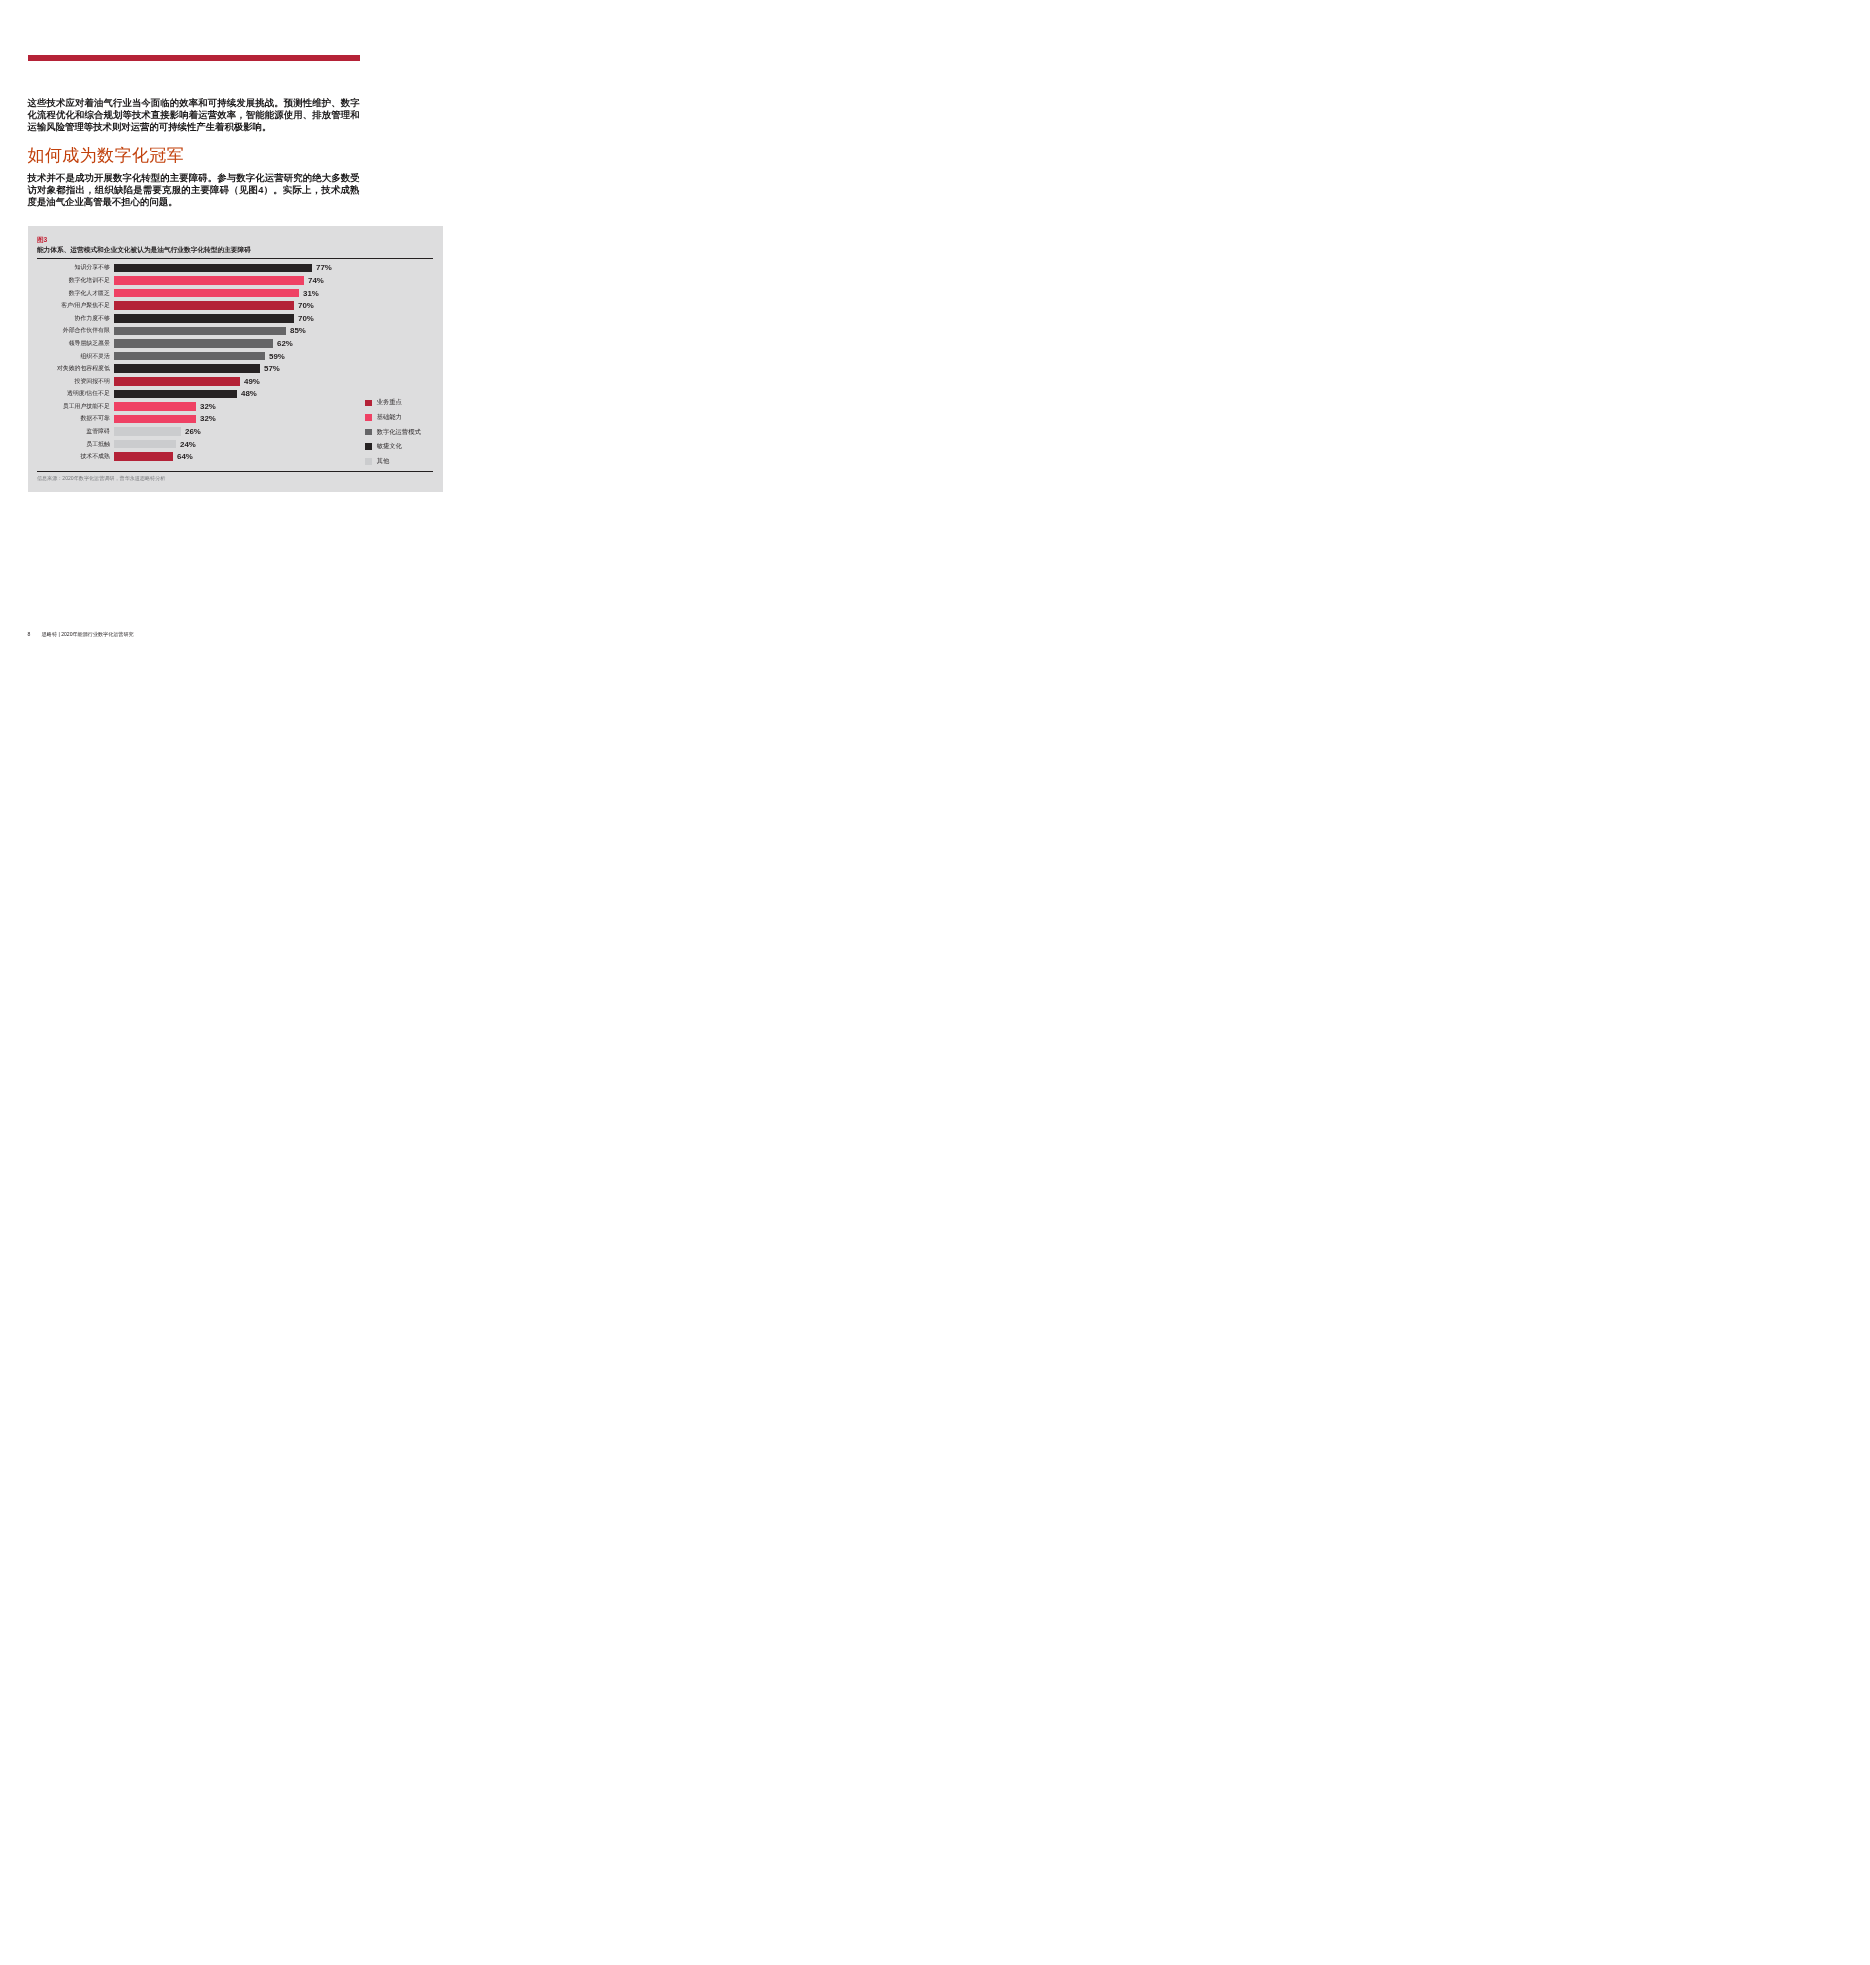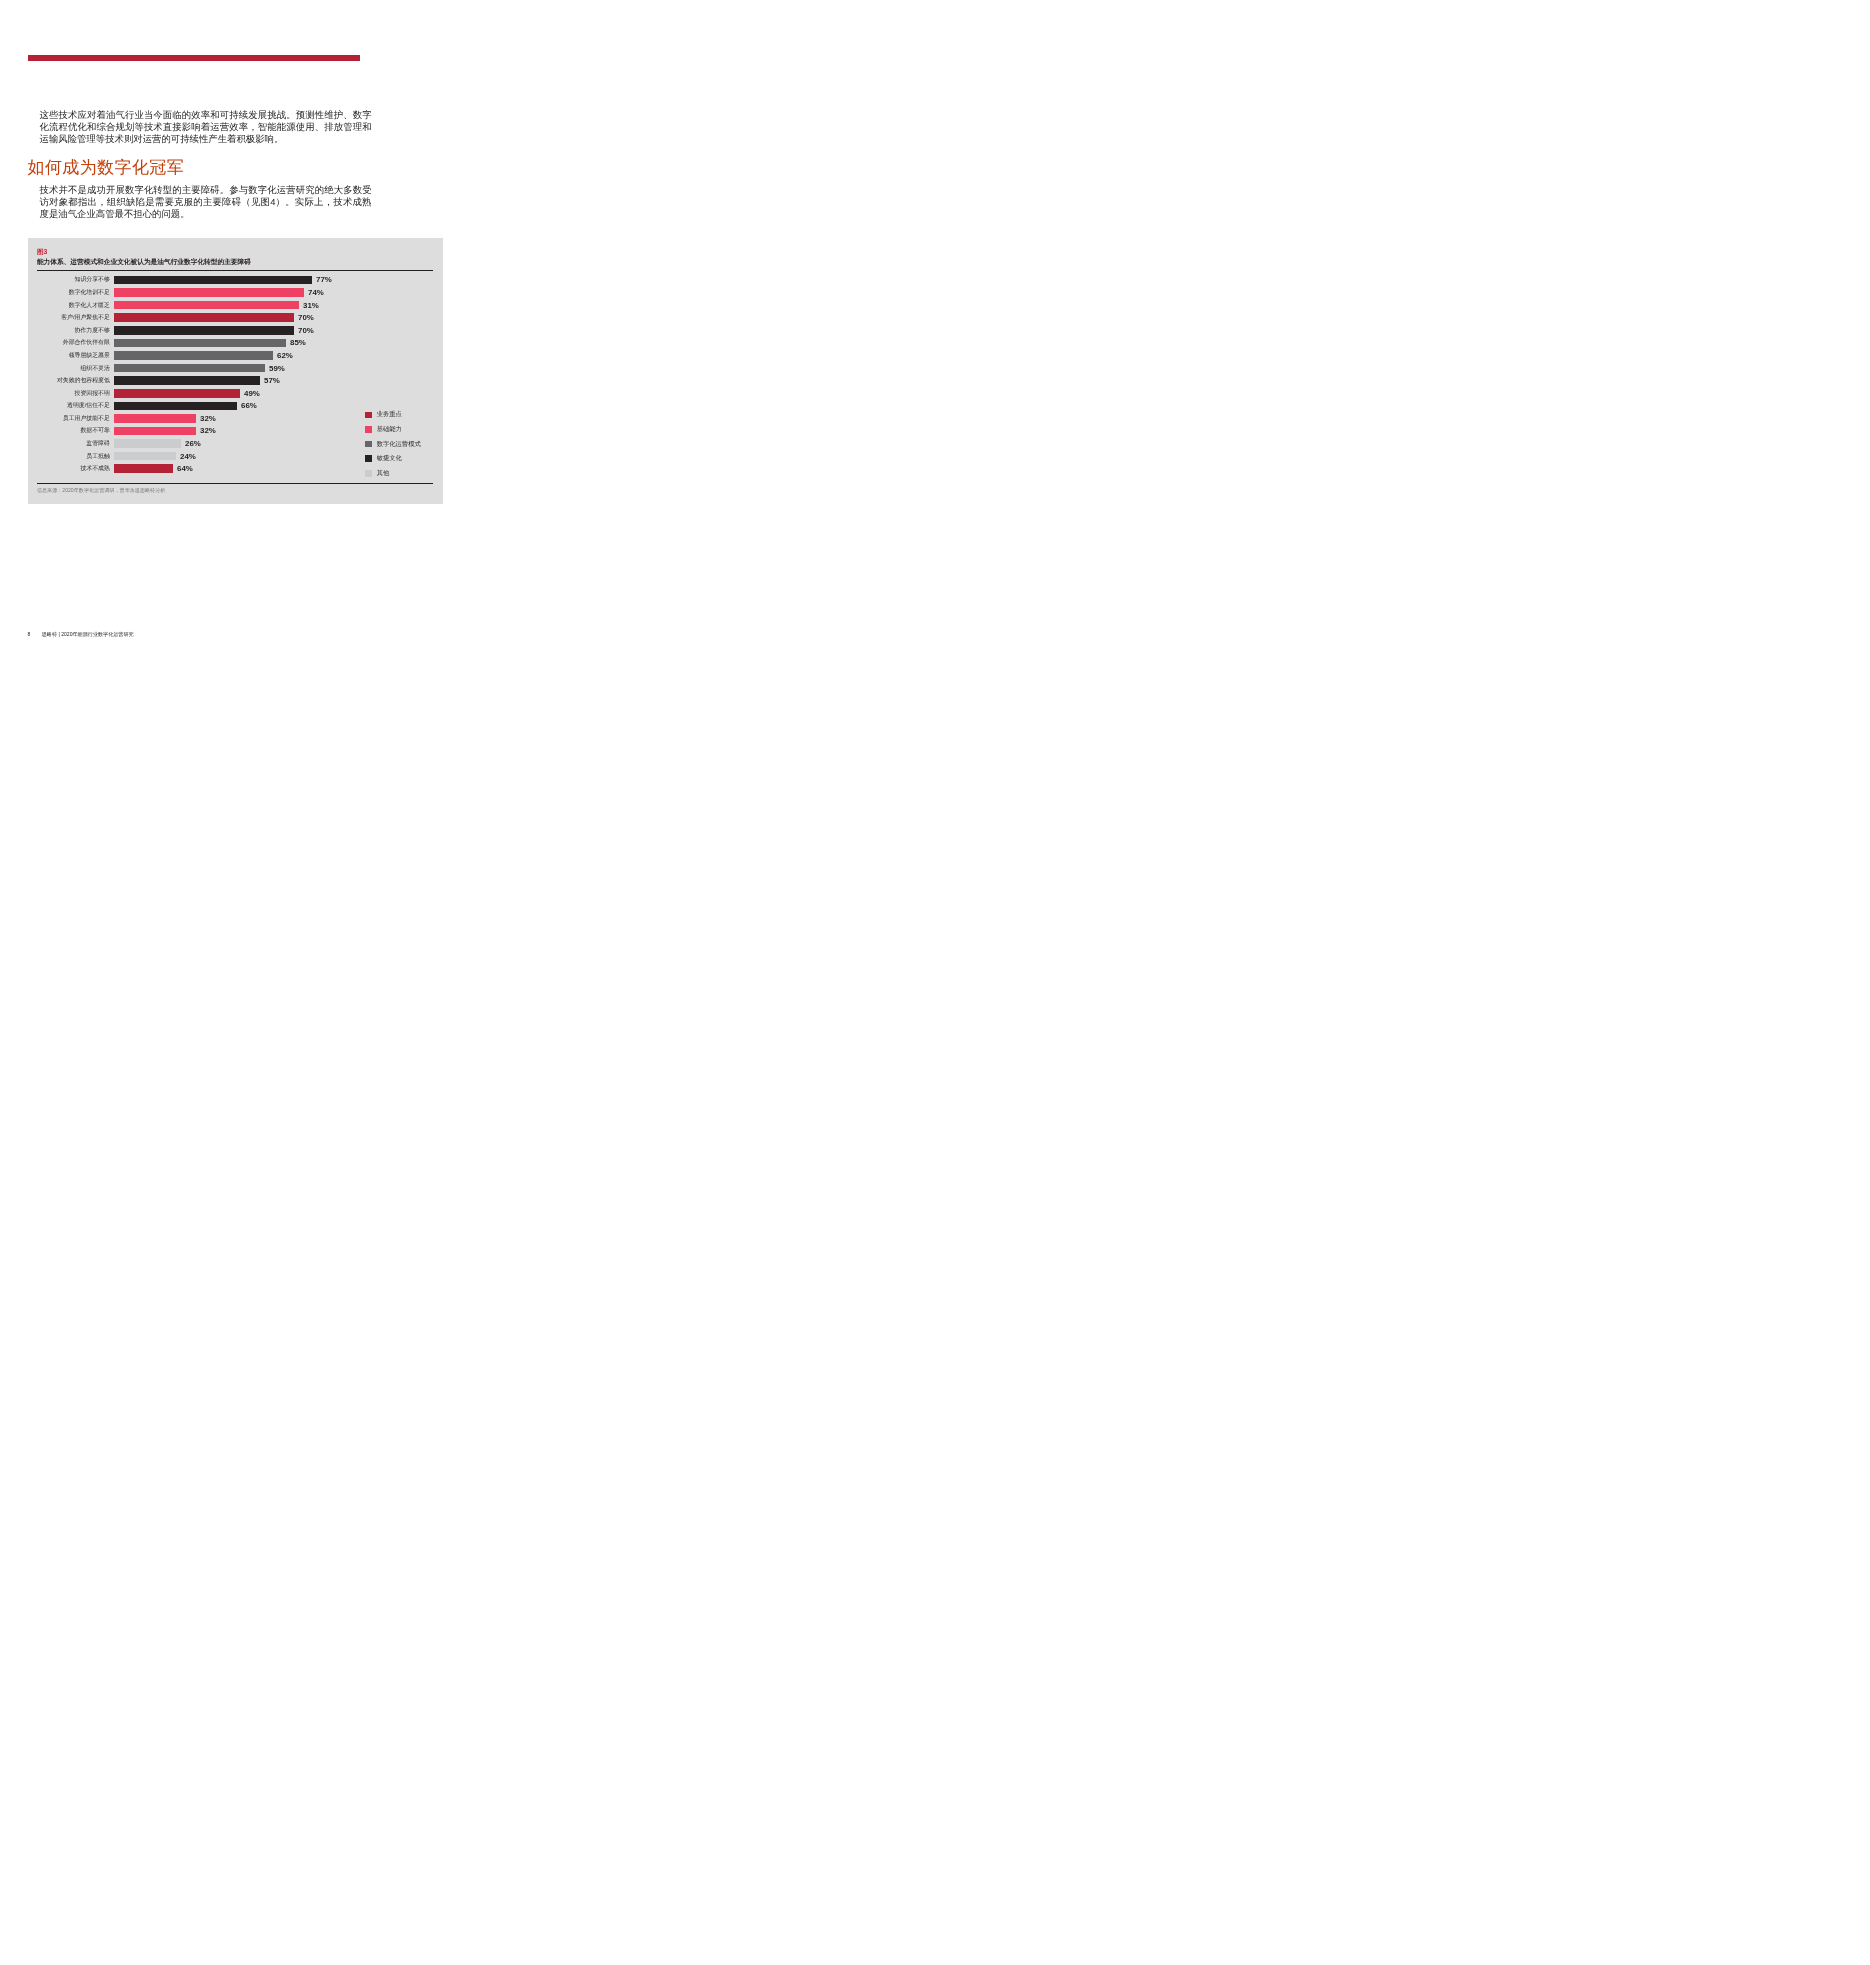--- a/index.html
+++ b/index.html
@@ -18,25 +18,26 @@
     width: 332px; height: 6.3px;
     background: #B52237;
   }
   .content {
     position: absolute;
     left: 27.5px; top: 97px;
     width: 415px;
   }
   .body-text {
     width: 332px;
-    margin: 12px;
+    margin: 0;
     font-size: 9.4px;
     line-height: 12.2px;
     text-align: justify;
     color: #1C1A1B;
+    font-weight: bold;
   }
   .para-2 { margin-top: 13px; }
   .section-heading {
     margin: 12.6px 0 0 0;
     font-family: "Liberation Serif", "DejaVu Serif", serif;
     font-weight: 400;
     font-size: 17px;
     line-height: 19px;
     letter-spacing: 0.4px;
     color: #c2410c;
@@ -221,21 +222,21 @@
               <div class="bar-label">投资回报不明</div>
               <div class="bar-track">
                 <div class="bar" style="width: 126px; background: rgb(180, 34, 55);"></div>
                 <span class="bar-value">49%</span>
               </div>
             </div>
             <div class="chart-row">
               <div class="bar-label">透明度/信任不足</div>
               <div class="bar-track">
                 <div class="bar" style="width: 123px; background: rgb(38, 34, 35);"></div>
-                <span class="bar-value">66%</span>
+                <span class="bar-value">48%</span>
               </div>
             </div>
             <div class="chart-row">
               <div class="bar-label">员工用户技能不足</div>
               <div class="bar-track">
                 <div class="bar" style="width: 82px; background: rgb(239, 65, 100);"></div>
                 <span class="bar-value">32%</span>
               </div>
             </div>
             <div class="chart-row">

